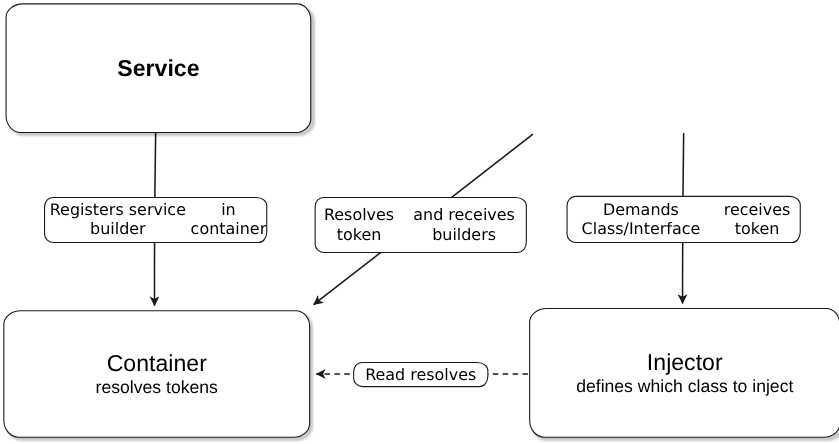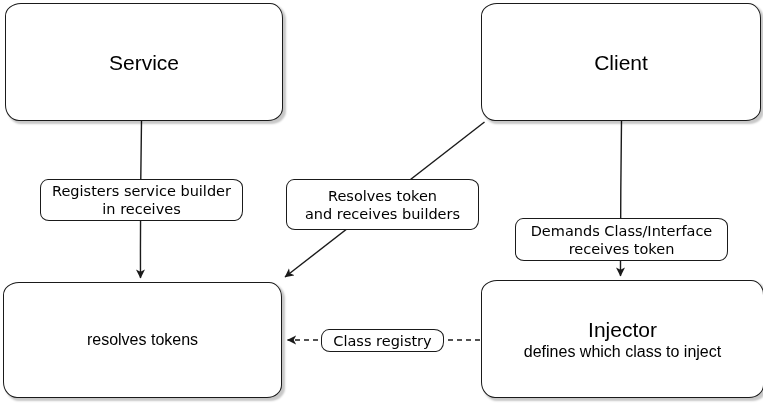--- a/index.html
+++ b/index.html
@@ -46,36 +46,35 @@
     line-height: 20px;
     color: #000000;
   }
   .edge-label {
     position: absolute;
     box-sizing: border-box;
     background: #ffffff;
     border: 1.4px solid #1a1a1a;
     border-radius: 8px 10px 8px 9px / 9px 8px 10px 8px;
     display: flex;
-    flex-direction: column;
     align-items: center;
     justify-content: center;
     text-align: center;
     font-family: "DejaVu Sans", sans-serif;
     font-size: 14.5px;
     line-height: 18px;
     color: #000000;
   }
-  .node-service   { left: 5px;   top: 3px;   width: 278px; height: 118px; }
+  .node-service   { left: 5px;   top: 3px;   width: 278px; height: 118px; font-weight: bold; }
   .node-client    { left: 481px; top: 3px;   width: 280px; height: 118px; }
   .node-container { left: 3px;   top: 282px; width: 279px; height: 116px; }
   .node-injector  { left: 481px; top: 280px; width: 283px; height: 118px; }
   .label-registers { left: 40px;  top: 179px; width: 203px; height: 42px; }
   .label-resolves  { left: 286px; top: 179px; width: 193px; height: 51px; }
-  .label-demands   { left: 515px; top: 178px; width: 213px; height: 43px; margin-top: 40px; }
+  .label-demands   { left: 515px; top: 178px; width: 213px; height: 43px; }
   .label-read      { left: 321px; top: 329px; width: 123px; height: 23px; }
   .edge-line {
     stroke: #1a1a1a;
     stroke-width: 1.4;
     fill: none;
   }
   .edge-dashed {
     stroke-dasharray: 5 4;
   }
 </style>
@@ -93,45 +92,43 @@
     <path class="edge-line" d="M141.5,121 Q140.2,200 140.5,278" marker-end="url(#arrow)"></path>
     <path class="edge-line" d="M621.5,121 Q620.5,200 620.5,276" marker-end="url(#arrow)"></path>
     <path class="edge-line" d="M484.5,122 L285,277" marker-end="url(#arrow)"></path>
     <path class="edge-line edge-dashed" d="M480,340 L287.5,340" marker-end="url(#arrow)"></path>
   </svg>
 
   <div class="node node-service">
     <div class="node-title">Service</div>
   </div>
 
-  <div class="node node-client">
-    <div class="node-title">Client</div>
-  </div>
 
   <div class="node node-container">
+    <div class="node-title">Container</div>
     <div class="node-sub">resolves tokens</div>
   </div>
 
   <div class="node node-injector">
     <div class="node-title">Injector</div>
     <div class="node-sub">defines which class to inject</div>
   </div>
 
   <div class="edge-label label-registers">
     <div>Registers service builder</div>
-    <div>in receives</div>
+    <div>in container</div>
   </div>
 
   <div class="edge-label label-resolves">
     <div>Resolves token</div>
     <div>and receives builders</div>
   </div>
 
   <div class="edge-label label-demands">
     <div>Demands Class/Interface</div>
     <div>receives token</div>
   </div>
 
   <div class="edge-label label-read">
-    <div>Class registry</div>
+    <div>Read resolves</div>
   </div>
 
 </div>
 
 </body></html>

